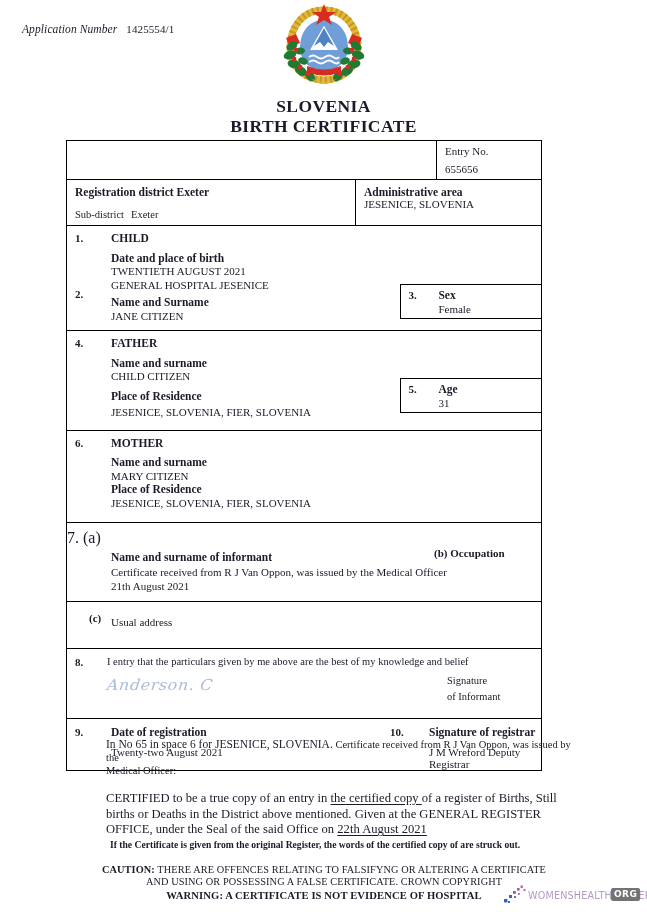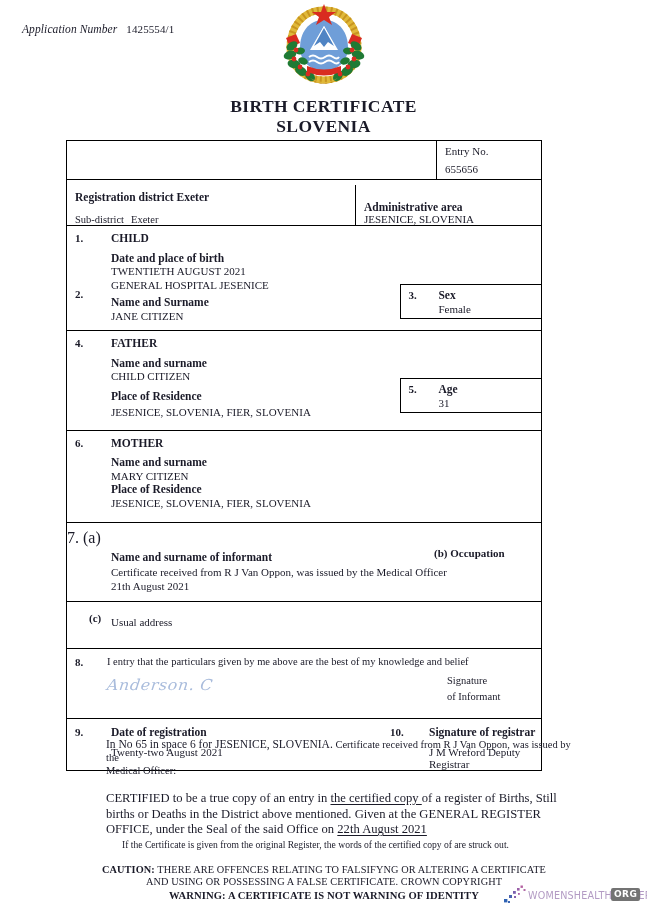--- a/index.html
+++ b/index.html
@@ -74,21 +74,21 @@
   .val { font-size: 11px; }
 
   
   .r-entry { height: 39px; }
   .r-entry .left { flex: 1 1 auto; }
   .r-entry .right { width: 104px; flex: 0 0 104px; padding: 4px 0 0 8px; }
   .r-entry .right .lbl { font-weight: normal; font-size: 11px; display: block; }
   .r-entry .right .val { display: block; margin-top: 6px; }
 
   
-  .r-reg { height: 46px; align-items: flex-end; }
+  .r-reg { height: 46px; }
   .r-reg .left { flex: 0 0 289px; width: 289px; padding: 6px 0 0 8px; }
   .r-reg .right { flex: 1 1 auto; padding: 6px 0 0 8px; }
   .r-reg .sub { font-size: 10.5px; margin-top: 11px; }
   .r-reg .sub .sp { display: inline-block; width: 7px; }
 
   
   .sec { padding: 6px 0 7px 0; position: relative; }
   .sec .body { margin-left: 44px; }
   .sec .numabs {
     position: absolute;
@@ -189,24 +189,25 @@
   }
   .f-note .big { font-size: 11.5px; }
   .f-cert {
     margin-left: 40px;
     margin-top: 14px;
     font-size: 12.6px;
     line-height: 15.5px;
   }
   .f-cert u { text-decoration: underline; text-underline-offset: 2px; }
   .f-small {
-    margin-left: 56px;
+    margin-left: 44px;
     font-size: 9.6px;
     line-height: 12px;
     margin-top: 1px;
+    font-weight: bold;
   }
   .f-caution {
     margin-top: 13px;
     text-align: center;
     font-size: 10.3px;
     line-height: 12.5px;
     letter-spacing: .1px;
   }
   .f-caution .b { font-weight: bold; }
   .f-warning {
@@ -312,22 +313,22 @@
 
       <path d="M31 62 q17 7 34 0 l0 6 q-17 7 -34 0 Z" fill="#d92b20"></path>
 
       <path d="M34 74 q14 8 28 0 q-14 10 -28 0 Z" fill="#e0b93a"></path>
       <path d="M36 76 q12 7 24 0 q-12 8 -24 0 Z" fill="#c8951f"></path>
     </svg>
   </span>
 </div>
 
 <div class="title-block">
+  <div>SLOVENIA</div>
   <div>BIRTH CERTIFICATE</div>
-  <div>SLOVENIA</div>
 </div>
 
 <div class="cert-table">
 
   <div class="row r-entry">
     <div class="cell left divider"></div>
     <div class="cell right">
       <span class="lbl">Entry No.</span>
       <span class="val">655656</span>
     </div>
@@ -457,21 +458,21 @@
   <div class="f-cert">
     <span>CERTIFIED to be a true copy of an entry in </span><u>the certified copy </u><span>of a register of Births, Still births or Deaths in the District above mentioned. Given at the GENERAL REGISTER OFFICE, under the Seal of the said Office on </span><u>22th  August  2021</u>
   </div>
 
   <div class="f-small">If the Certificate is given from the original Register, the words of the certified copy of are struck out.</div>
 
   <div class="f-caution">
     <div><span class="b">CAUTION:</span><span> THERE ARE OFFENCES RELATING TO FALSIFYNG OR ALTERING A CERTIFICATE</span></div>
     <div>AND USING OR POSSESSING A FALSE CERTIFICATE. CROWN COPYRIGHT</div>
   </div>
-  <div class="f-warning">WARNING: A CERTIFICATE IS NOT WARNING OF IDENTITY</div>
+  <div class="f-warning">WARNING: A CERTIFICATE IS NOT EVIDENCE OF HOSPITAL</div>
 </div>
 
 <div class="wm">
   <span class="dots">
     <svg width="26" height="22" viewBox="0 0 26 22" aria-hidden="true">
       <rect x="1" y="15" width="3.4" height="3.4" fill="#2f63b5"></rect>
       <rect x="6" y="11" width="3" height="3" fill="#4a63b0"></rect>
       <rect x="10" y="7" width="2.8" height="2.8" fill="#7a5fae"></rect>
       <rect x="14" y="4" width="2.6" height="2.6" fill="#9a5fa8"></rect>
       <rect x="17.5" y="1.5" width="2.4" height="2.4" fill="#b35fa0"></rect>

